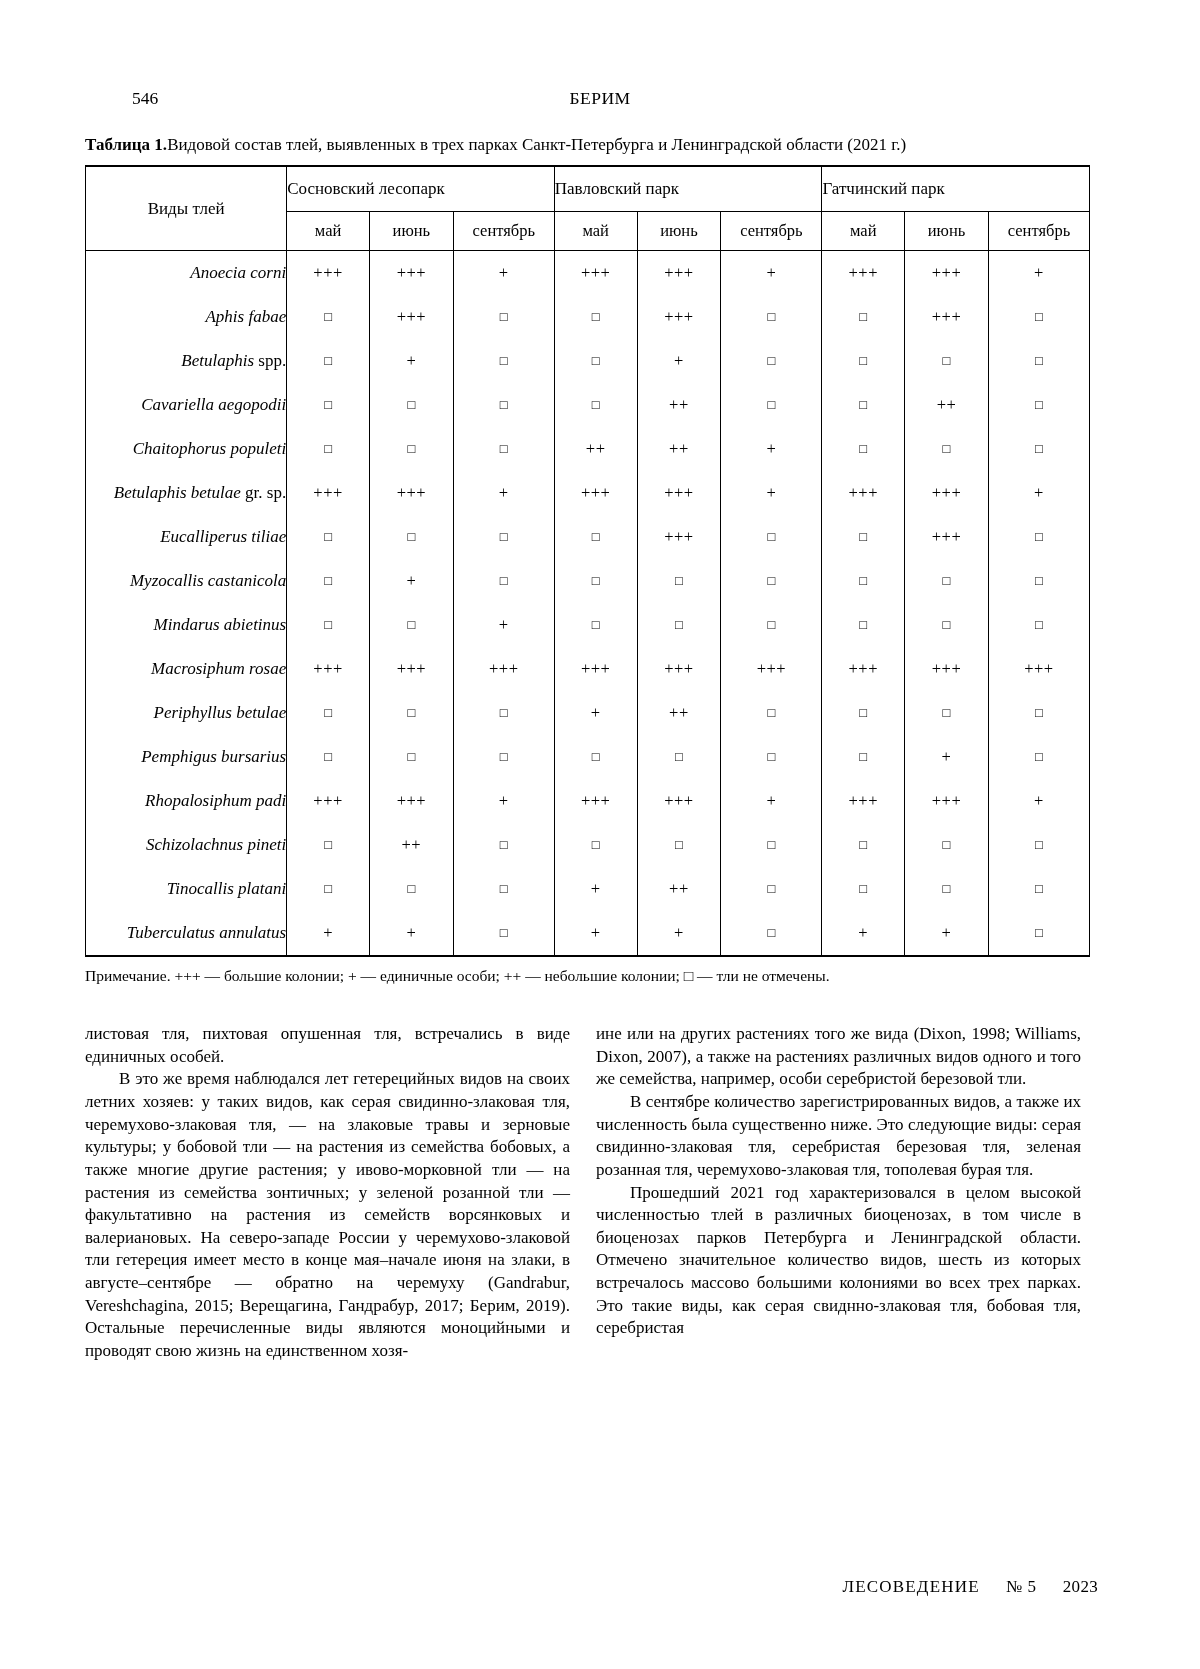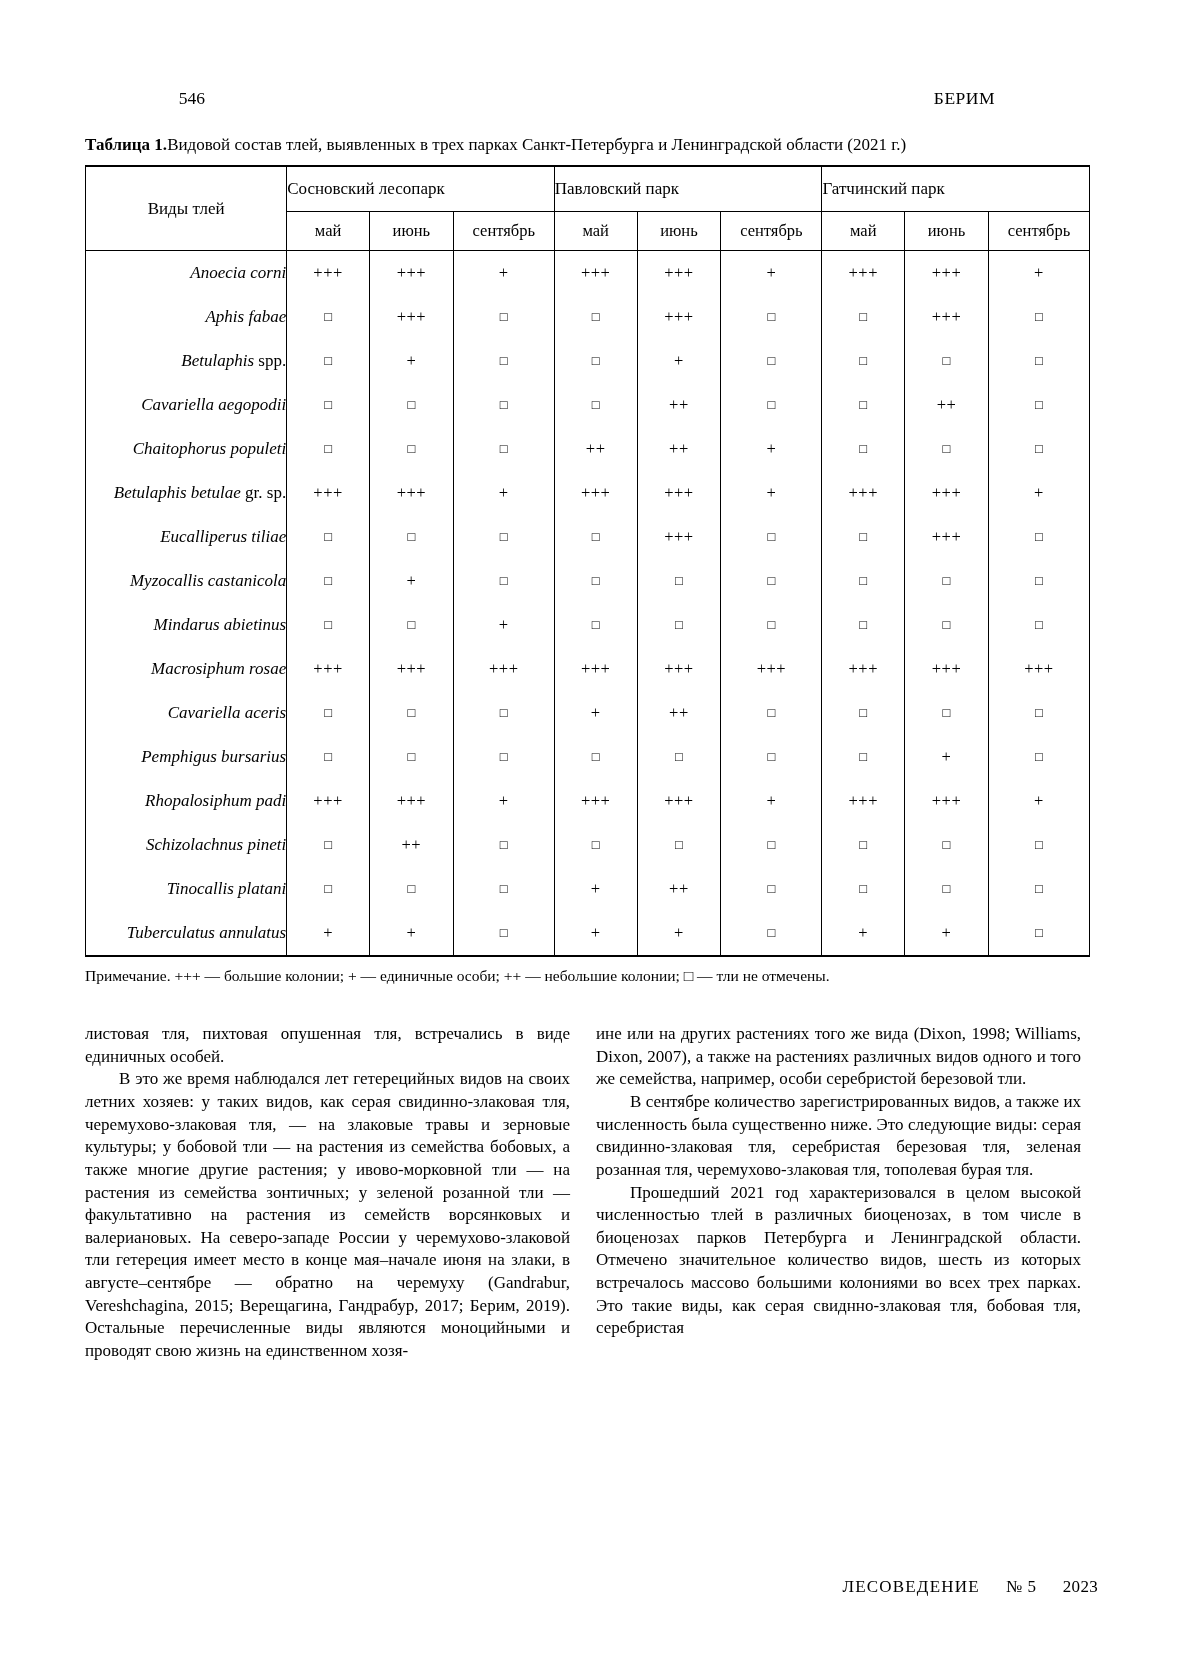--- a/index.html
+++ b/index.html
@@ -24,25 +24,25 @@
   
   .page-header {
     display: flex;
     align-items: baseline;
     margin-top: 88px;
     height: 22px;
     font-size: 17.5px;
   }
   .page-number {
     width: 120px;
-    text-align: right;
+    text-align: center;
   }
   .running-title {
     flex: 1;
-    text-align: right;
+    text-align: center;
     letter-spacing: 0.5px;
     margin-right: 120px;
   }
   
   .table-caption {
     margin-top: 24px;
     font-size: 17px;
     line-height: 1.25;
   }
   .table-caption b { font-weight: bold; }
@@ -292,21 +292,21 @@
           <td class="val">+++</td>
           <td class="val">+++</td>
           <td class="val">+++</td>
           <td class="val">+++</td>
           <td class="val">+++</td>
           <td class="val">+++</td>
           <td class="val">+++</td>
           <td class="val">+++</td>
         </tr>
         <tr>
-          <td class="species"><span>Cavariella aceris</span></td>
+          <td class="species"><span>Periphyllus betulae</span></td>
           <td class="val empty">□</td>
           <td class="val empty">□</td>
           <td class="val empty">□</td>
           <td class="val">+</td>
           <td class="val">++</td>
           <td class="val empty">□</td>
           <td class="val empty">□</td>
           <td class="val empty">□</td>
           <td class="val empty">□</td>
         </tr>

